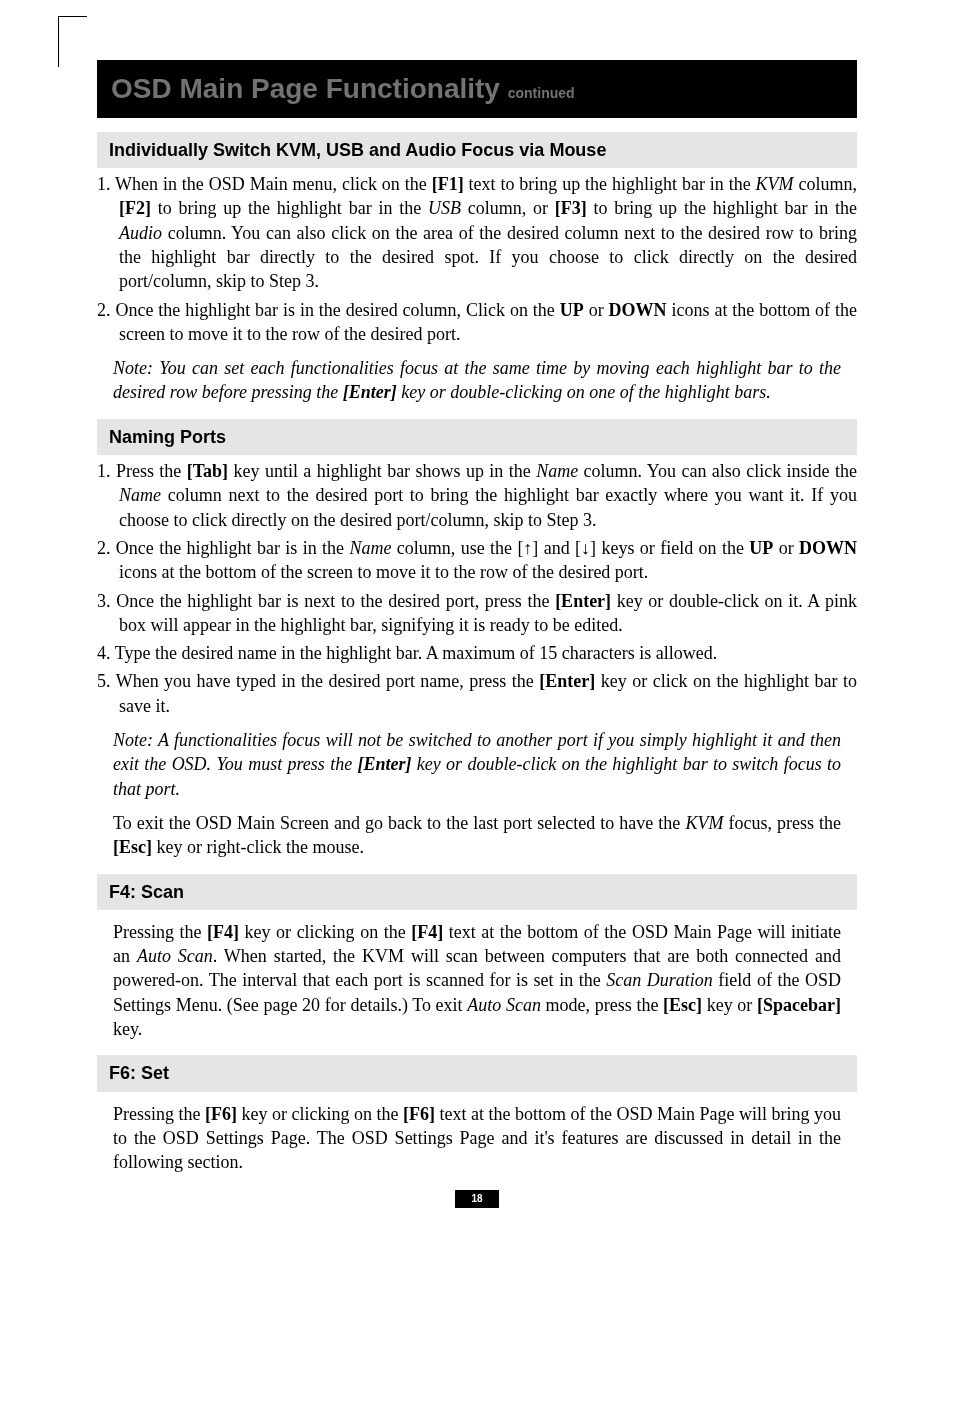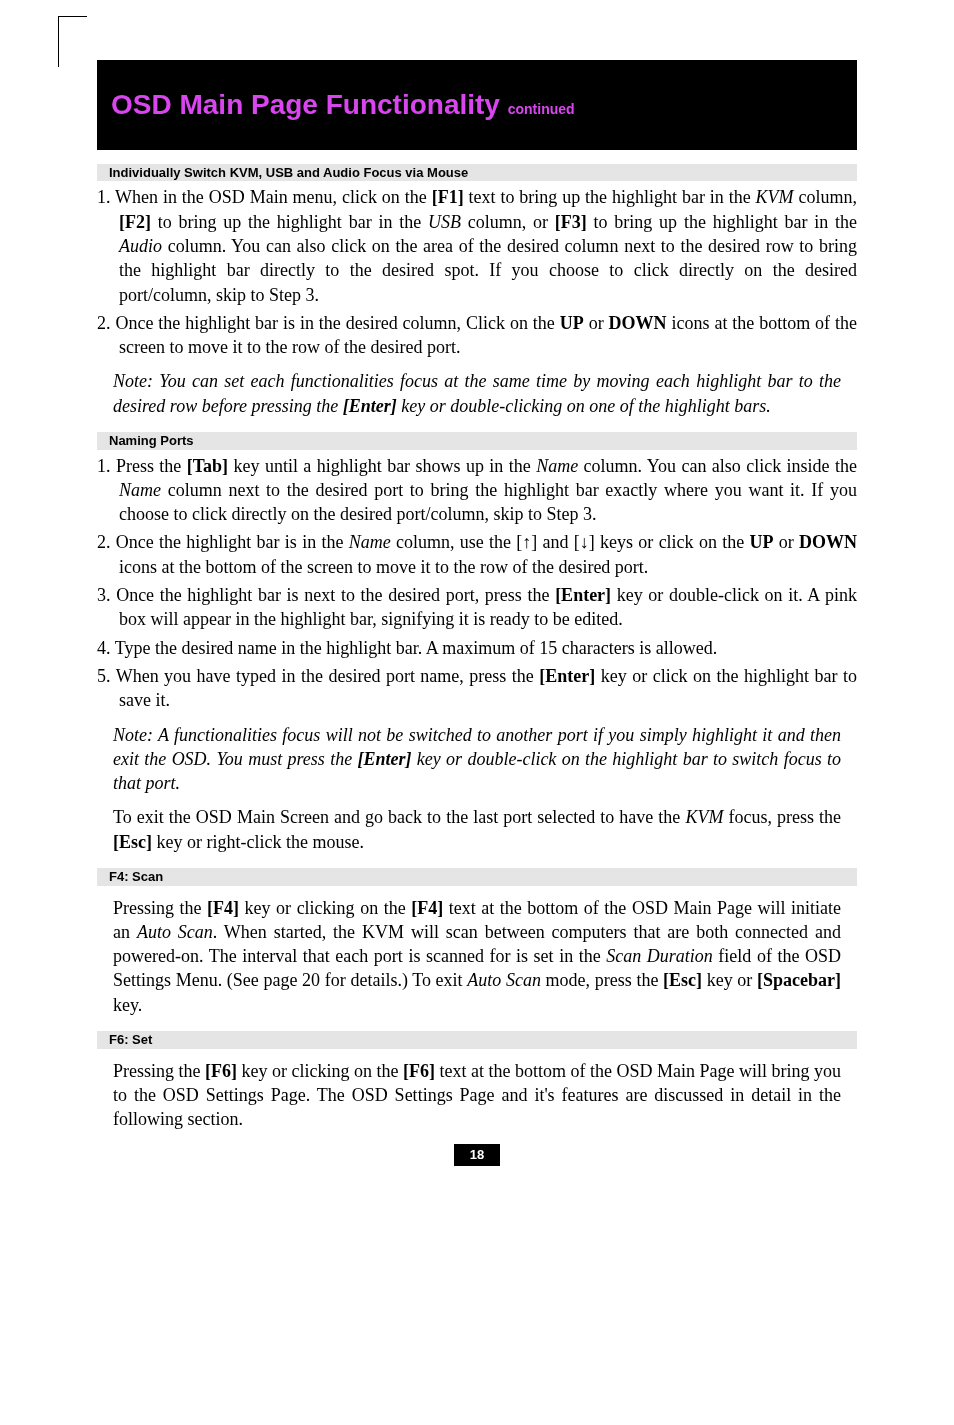--- a/index.html
+++ b/index.html
@@ -1,26 +1,26 @@
 <!DOCTYPE html>
 <html><head>
 <meta charset="utf-8">
 <style>
 body{margin:0;background:#fff;font-family:"Times New Roman",serif;color:#000;font-size:18px;line-height:1.35}
 .page{width:820px;margin:60px auto 40px;padding:0 30px;box-sizing:border-box}
 .crop{border-left:1px solid #000;border-top:1px solid #000;width:28px;height:50px;position:absolute;left:58px;top:16px}
-.title-bar{background:#000;color:#d946ef;padding:26px 14px;font-family:Arial,Helvetica,sans-serif;font-weight:bold;font-size:28px}
+.title-bar{background:#000;color:#737373;padding:10px 14px;font-family:Arial,Helvetica,sans-serif;font-weight:bold;font-size:28px}
 .title-bar .cont{font-size:14px;font-weight:bold}
-.sub-bar{background:#e5e5e5;padding:0 12px;font-family:Arial,Helvetica,sans-serif;font-weight:bold;font-size:13px;margin-top:14px}
+.sub-bar{background:#e5e5e5;padding:6px 12px;font-family:Arial,Helvetica,sans-serif;font-weight:bold;font-size:18px;margin-top:14px}
 .content p,.content div.p{margin:10px 16px;text-align:justify}
 .ol{margin:0 0}
 .li{margin:4px 0;text-align:justify;padding-left:22px;text-indent:-22px}
 .it{font-style:italic}
 .b{font-weight:bold}
-.pn-box{background:#000;color:#fff;display:inline-block;padding:2px 16px;font-family:Arial,Helvetica,sans-serif;font-weight:bold;font-size:13px}
+.pn-box{background:#000;color:#fff;display:inline-block;padding:2px 16px;font-family:Arial,Helvetica,sans-serif;font-weight:bold;font-size:10px}
 .pn-wrap{text-align:center;margin-top:8px}
 </style>
 </head>
 <body>
 
 <div class="crop"></div>
 
 <div class="page">
 
   <div class="title-bar">
@@ -34,21 +34,21 @@
       <div class="li"><span>1. When in the OSD Main menu, click on the </span><span class="b">[F1]</span><span> text to bring up the highlight bar in the </span><span class="it">KVM</span><span> column, </span><span class="b">[F2]</span><span> to bring up the highlight bar in the </span><span class="it">USB</span><span> column, or </span><span class="b">[F3]</span><span> to bring up the highlight bar in the </span><span class="it">Audio</span><span> column. You can also click on the area of the desired column next to the desired row to bring the highlight bar directly to the desired spot. If you choose to click directly on the desired port/column, skip to Step 3.</span></div>
       <div class="li"><span>2. Once the highlight bar is in the desired column, Click on the </span><span class="b">UP</span><span> or </span><span class="b">DOWN</span><span> icons at the bottom of the screen to move it to the row of the desired port.</span></div>
     </div>
     <div class="p it"><span>Note: You can set each functionalities focus at the same time by moving each highlight bar to the desired row before pressing the </span><span class="b">[Enter]</span><span> key or double-clicking on one of the highlight bars.</span></div>
   </div>
 
   <div class="sub-bar">Naming Ports</div>
   <div class="content">
     <div class="ol">
       <div class="li"><span>1. Press the </span><span class="b">[Tab]</span><span> key until a highlight bar shows up in the </span><span class="it">Name</span><span> column. You can also click inside the </span><span class="it">Name</span><span> column next to the desired port to bring the highlight bar exactly where you want it. If you choose to click directly on the desired port/column, skip to Step 3.</span></div>
-      <div class="li"><span>2. Once the highlight bar is in the </span><span class="it">Name</span><span> column, use the [↑] and [↓] keys or click on the </span><span class="b">UP</span><span> or </span><span class="b">DOWN</span><span> icons at the bottom of the screen to move it to the row of the desired port.</span></div>
+      <div class="li"><span>2. Once the highlight bar is in the </span><span class="it">Name</span><span> column, use the [↑] and [↓] keys or field on the </span><span class="b">UP</span><span> or </span><span class="b">DOWN</span><span> icons at the bottom of the screen to move it to the row of the desired port.</span></div>
       <div class="li"><span>3. Once the highlight bar is next to the desired port, press the </span><span class="b">[Enter]</span><span> key or double-click on it. A pink box will appear in the highlight bar, signifying it is ready to be edited.</span></div>
       <div class="li">4. Type the desired name in the highlight bar. A maximum of 15 characters is allowed.</div>
       <div class="li"><span>5. When you have typed in the desired port name, press the </span><span class="b">[Enter]</span><span> key or click on the highlight bar to save it.</span></div>
     </div>
   </div>
 
   <div class="content">
     <div class="p it"><span>Note: A functionalities focus will not be switched to another port if you simply highlight it and then exit the OSD. You must press the </span><span class="b">[Enter]</span><span> key or double-click on the highlight bar to switch focus to that port.</span></div>
     <div class="p"><span>To exit the OSD Main Screen and go back to the last port selected to have the </span><span class="it">KVM</span><span> focus, press the </span><span class="b">[Esc]</span><span> key or right-click the mouse.</span></div>
   </div>

